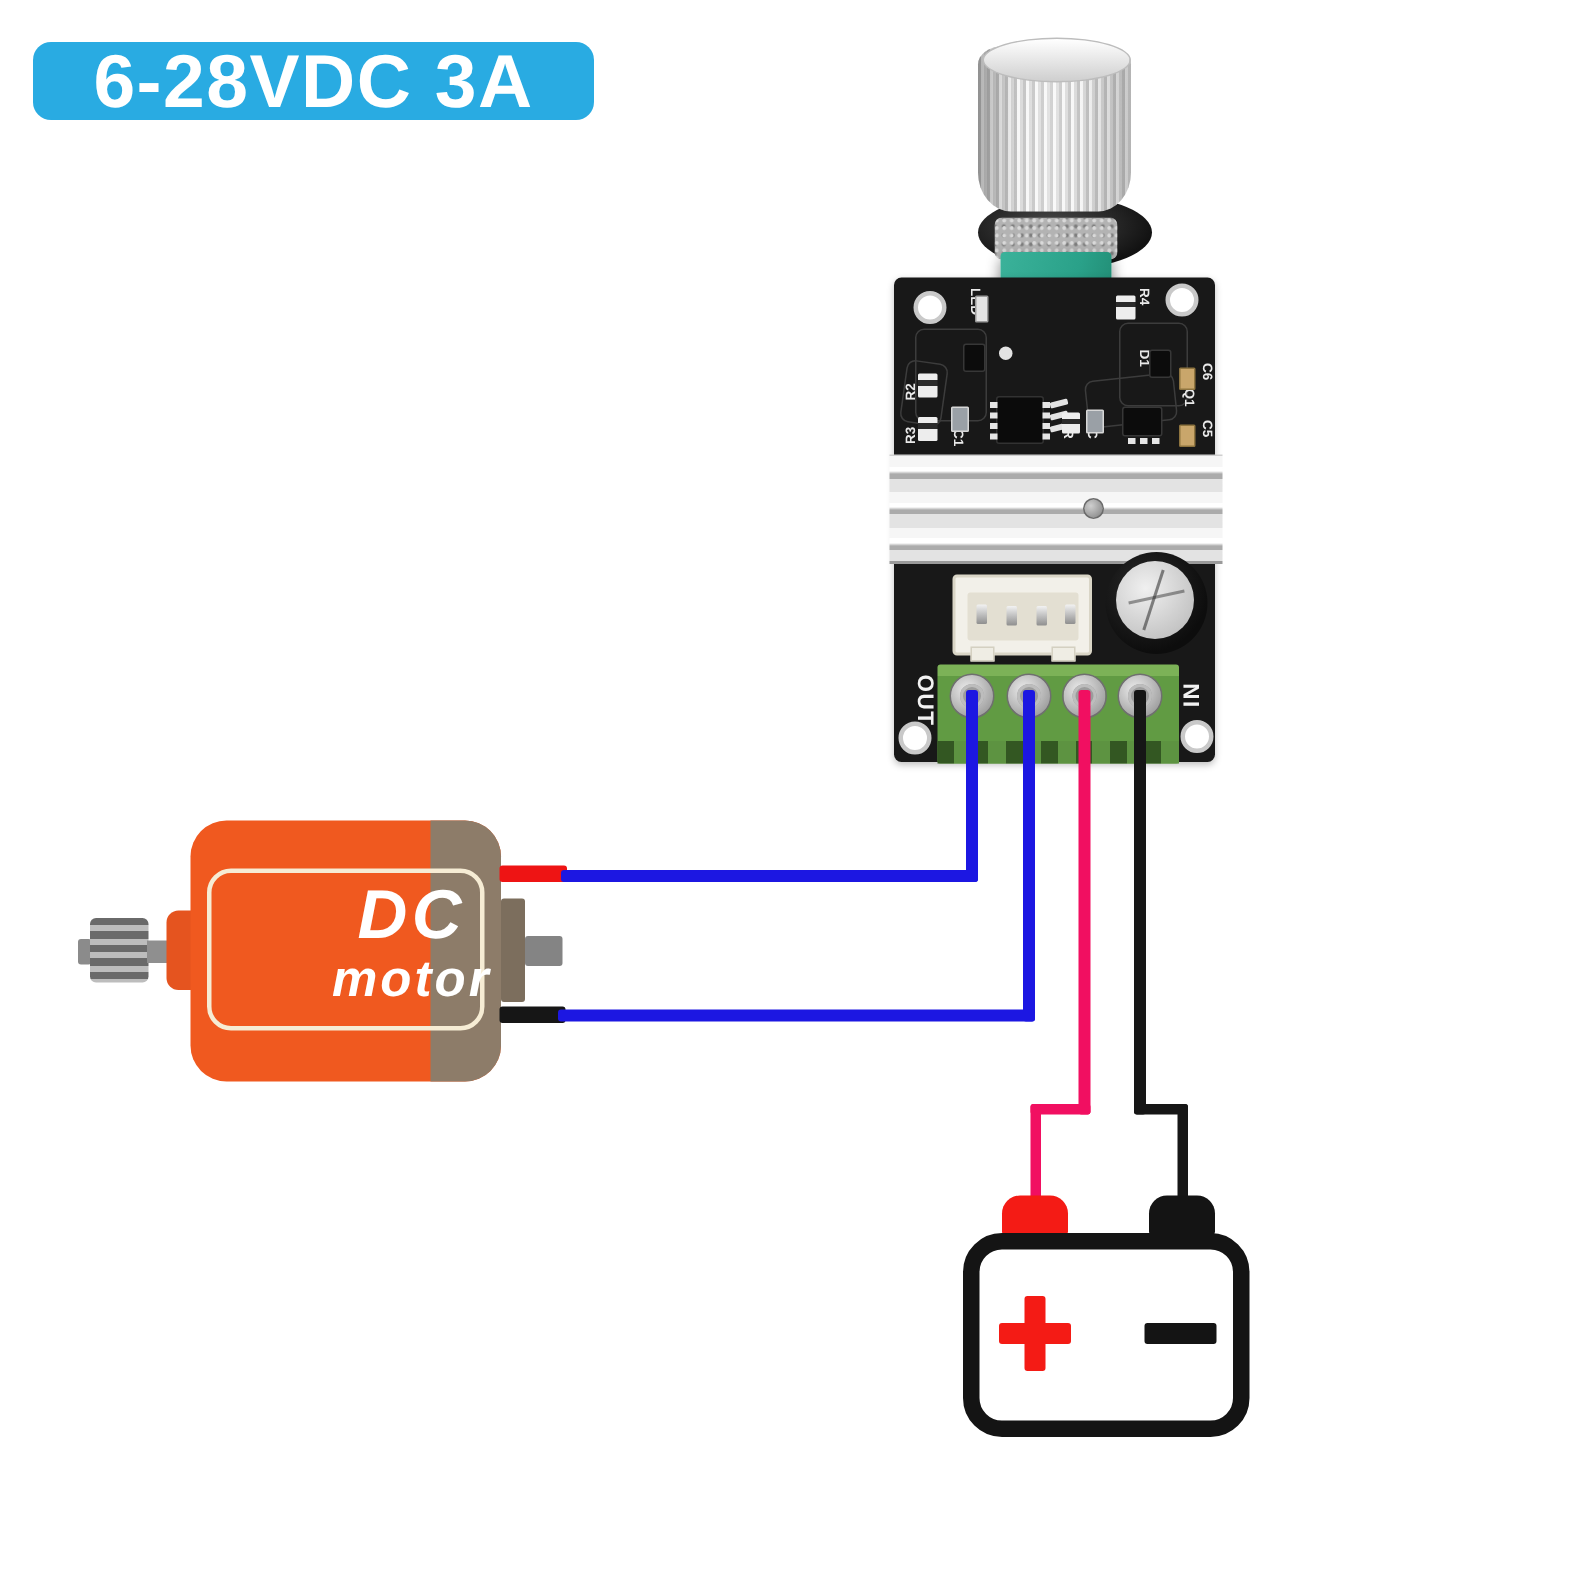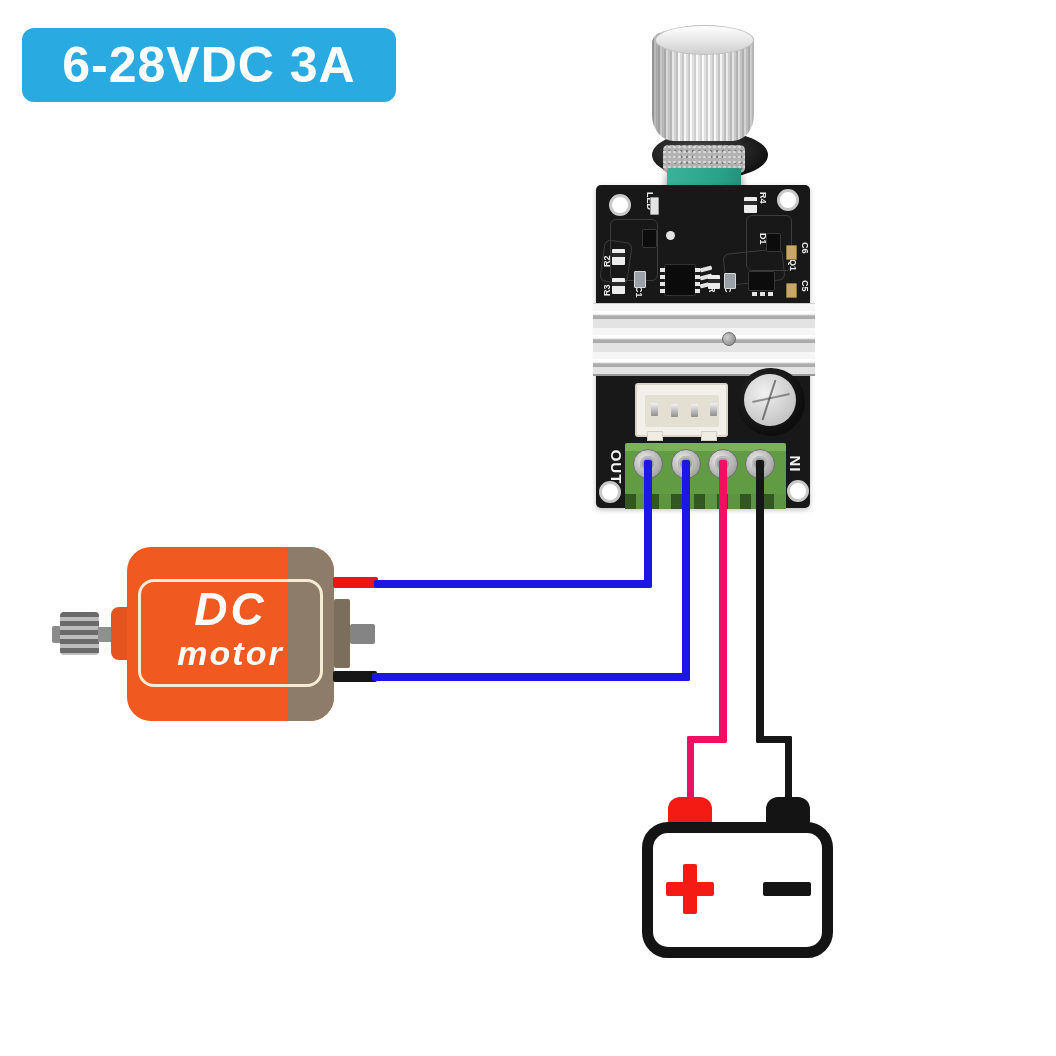--- a/index.html
+++ b/index.html
@@ -1,21 +1,21 @@
 <!DOCTYPE html>
 <html><head>
 <meta charset="utf-8">
 <style>
   html,body{margin:0;padding:0;background:#ffffff;}
   #canvas{position:relative;width:1056px;height:1056px;background:#ffffff;overflow:hidden;
           font-family:"Liberation Sans", sans-serif;}
   .abs{position:absolute;}
 
   
-  .badge{left:22px;top:28px;width:374px;height:74px;border-radius:12px;
+  .badge{left:22px;top:28px;width:374px;height:52px;border-radius:12px;
          display:flex;align-items:center;justify-content:center;}
   .badge span{color:#ffffff;font-size:50px;font-weight:bold;letter-spacing:1px;}
 
   
   .knob-base{left:652px;top:131px;width:116px;height:48px;border-radius:50%;
              background:radial-gradient(ellipse at 42% 40%, #4a4a4a, #121212 72%);}
   .pot-speckle{left:663px;top:145px;width:82px;height:28px;border-radius:5px;
                background:radial-gradient(circle at 30% 40%, #d9d9d9 1px, transparent 1.6px) 0 0/5px 5px,
                           radial-gradient(circle at 70% 65%, #7d7d7d 1px, transparent 1.6px) 2px 2px/6px 6px,
                           #b3b3b3;}
@@ -238,21 +238,21 @@
     <div class="abs io-label rot270" style="left:184px;top:270px;width:30px;text-align:center;">IN</div>
   </div>
 
   <div class="abs shaft-stub-l"></div>
   <div class="abs gear"></div>
   <div class="abs shaft-mid"></div>
   <div class="abs boss" style="background:#e5541f;"></div>
   <div class="abs motor-body" style="background-color: rgb(240, 89, 31);"></div>
   <div class="abs motor-cap" style="background-color: rgb(141, 124, 105);"></div>
   <div class="abs motor-outline" style="z-index:3;"></div>
-  <div class="abs motor-text" style="z-index:4;">
+  <div class="abs motor-text" style="z-index:4;padding-left:44px;">
     <div class="l1">DC</div>
     <div class="l2">motor</div>
   </div>
   <div class="abs tab-r" style="background-color: rgb(124, 110, 93);"></div>
   <div class="abs shaft-stub-r"></div>
 
   <div class="abs bat-cap" style="left: 668px; top: 797px; z-index: 7; background-color: rgb(244, 27, 21);"></div>
   <div class="abs bat-cap" style="left: 766px; top: 797px; z-index: 7; background-color: rgb(20, 20, 20);"></div>
   <div class="abs bat-body" style="z-index:8;"></div>
   <div class="abs plus-v" style="z-index: 9; background-color: rgb(244, 27, 21);"></div>

